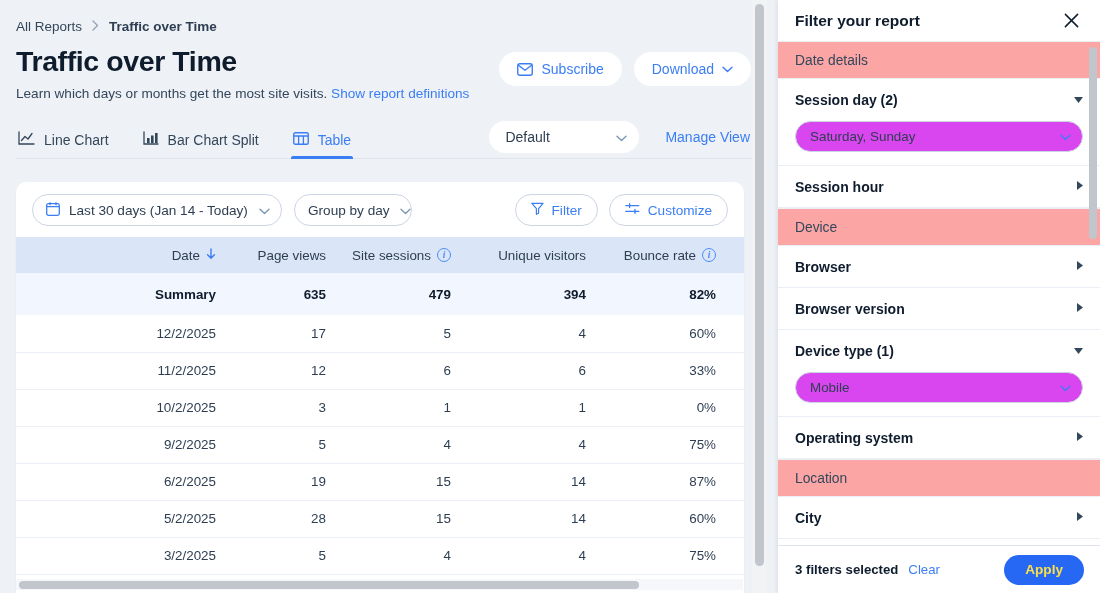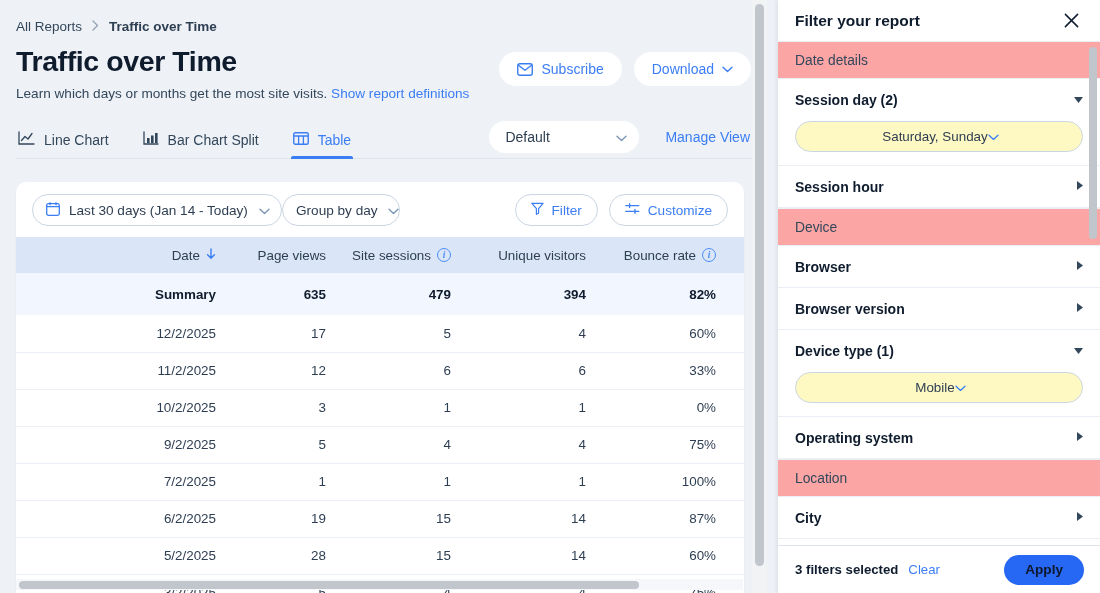--- a/index.html
+++ b/index.html
@@ -101,21 +101,21 @@
     width: 728px; height: 420px;
     background: #fff;
     border-radius: 10px 10px 0 0;
     box-shadow: 0 1px 2px rgba(15,28,46,.07);
     overflow: hidden;
   }
   .card-toolbar {
     display: flex; align-items: center; justify-content: space-between;
     padding: 12px 16px 11px 16px;
   }
-  .toolbar-left { display: flex; align-items: flex-end; gap: 0; }
+  .toolbar-left { display: flex; align-items: flex-end; gap: 12px; }
   .toolbar-right { display: flex; align-items: center; gap: 11px; }
   .outline-pill {
     display: inline-flex; align-items: center; justify-content: space-between;
     height: 32px; padding: 0 11px 0 13px;
     border: 1px solid #cbd6e2; border-radius: 16px;
     background: #fff; font-size: 13.6px; color: #2e3e52;
     cursor: pointer; gap: 10px; font-family: inherit;
   }
   .outline-pill.blue { color: #3b7ef4; border-color: #cbd6e2; padding: 0 15px; gap: 8px; }
   .outline-pill .lbl { white-space: nowrap; }
@@ -204,44 +204,44 @@
   }
   .f-row {
     display: flex; align-items: center; justify-content: space-between;
     padding: 0 17px; height: 42px;
     font-size: 14px; font-weight: 700; color: #0f1c2e;
     border-bottom: 1px solid #eaeff5; cursor: pointer;
   }
   .f-row.open { border-bottom: none; }
   .f-sel-wrap { padding: 0 17px 13px 17px; border-bottom: 1px solid #eaeff5; }
   .f-select {
-    display: flex; align-items: center; justify-content: center;
+    display: flex; align-items: center; justify-content: space-between;
     height: 31px; padding: 0 11px 0 14px;
     border: 1px solid #cbd6e2; border-radius: 16px;
-    font-size: 13.4px; color: #2e3e52; background: #fef9c3; cursor: pointer;
+    font-size: 13.4px; color: #2e3e52; background: #d946ef; cursor: pointer;
   }
   .caret-r { color: #33475b; font-size: 10px; line-height: 1; }
   .caret-d { color: #33475b; font-size: 10px; line-height: 1; }
   .panel-scroll {
     position: absolute; right: 2px; top: 0; width: 10px; height: 100%;
   }
   .panel-scroll .thumb {
     position: absolute; left: 1px; top: 6px; width: 8px; height: 192px;
     background: #c1c5cc; border-radius: 4px;
   }
   .panel-foot {
     flex: 0 0 48px; display: flex; align-items: center; justify-content: space-between;
     padding: 0 16px 0 17px; border-top: 1px solid #dfe3eb; background: #fff;
   }
   .foot-left { display: flex; align-items: baseline; gap: 10px; }
   .foot-count { font-size: 13.2px; font-weight: 700; color: #0f1c2e; }
   .foot-clear { font-size: 13.2px; color: #3b7ef4; cursor: pointer; }
   .apply-btn {
     height: 30px; padding: 0 21px; border-radius: 15px; border: none;
-    background: #2667f4; color: #0f172a; font-size: 13.6px; font-weight: 600;
+    background: #2667f4; color: #fde047; font-size: 13.6px; font-weight: 600;
     cursor: pointer; font-family: inherit;
   }
 </style>
 </head>
 <body>
 
 <div class="app">
 
   <div class="main">
 
@@ -462,28 +462,20 @@
             </tr>
             <tr class="data">
               <td class="c-date">9/2/2025</td>
               <td class="c-pv">5</td>
               <td class="c-ss">4</td>
               <td class="c-uv">4</td>
               <td class="c-br">75%</td>
               <td class="c-avg"></td>
             </tr>
             <tr class="data">
-              <td class="c-date">7/2/2025</td>
-              <td class="c-pv">1</td>
-              <td class="c-ss">1</td>
-              <td class="c-uv">1</td>
-              <td class="c-br">100%</td>
-              <td class="c-avg"></td>
-            </tr>
-            <tr class="data">
               <td class="c-date">6/2/2025</td>
               <td class="c-pv">19</td>
               <td class="c-ss">15</td>
               <td class="c-uv">14</td>
               <td class="c-br">87%</td>
               <td class="c-avg"></td>
             </tr>
             <tr class="data">
               <td class="c-date">5/2/2025</td>
               <td class="c-pv">28</td>

